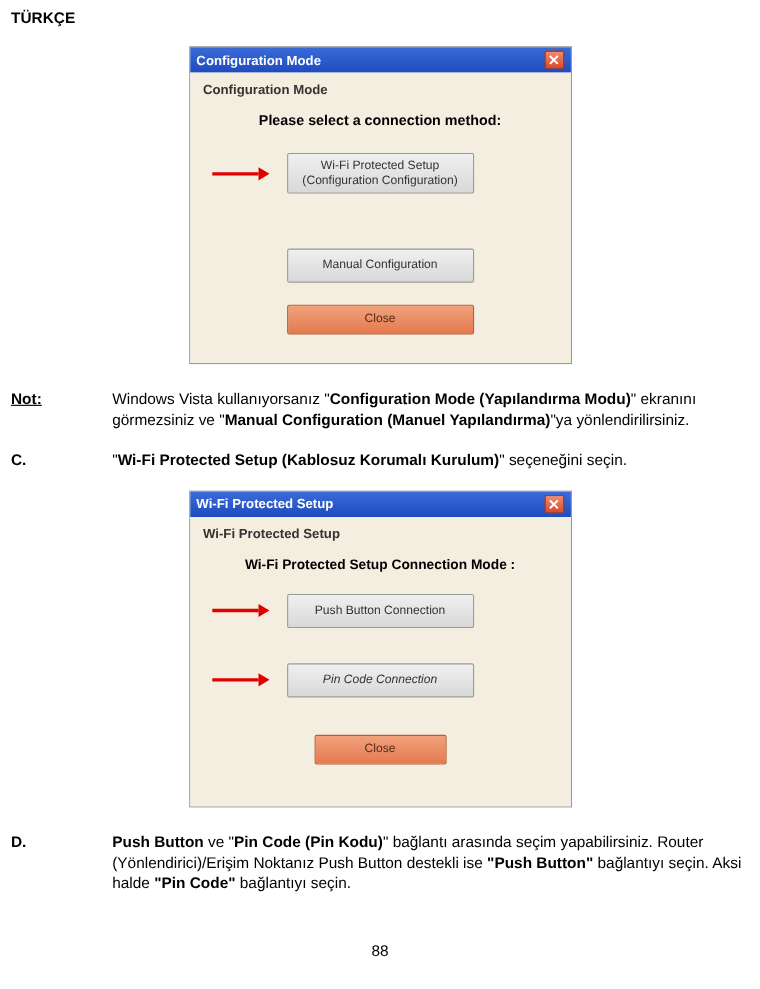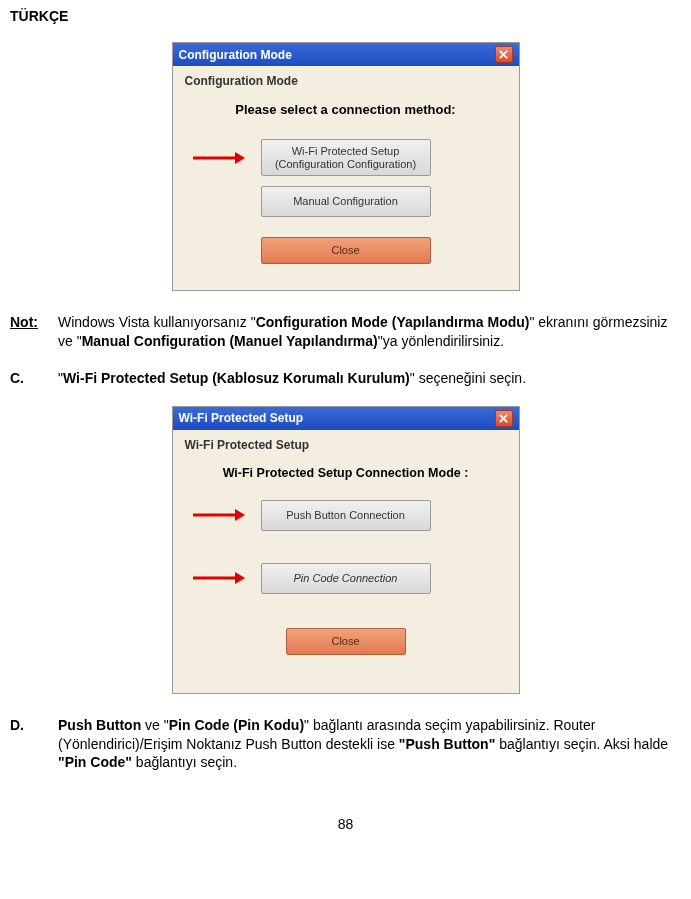--- a/index.html
+++ b/index.html
@@ -105,21 +105,21 @@
     display: flex;
     align-items: flex-start;
     margin: 14px 0 18px 0;
     line-height: 1.35;
   }
   .para-label {
     font-weight: bold;
     min-width: 48px;
   }
   .para-label.underline { text-decoration: underline; }
-  .para-text { flex: 1; }
+  .para-text { flex: 1; margin-left: 44px; }
   .bold { font-weight: bold; }
   .page-num {
     text-align: center;
     font-size: 14px;
     margin-top: 44px;
   }
 </style>
 </head>
 <body>
 
@@ -146,21 +146,21 @@
               <polygon points="44,1 54,7 44,13" fill="#e00000"></polygon>
             </svg>
         </span>
         <div class="btn btn-tall">
           <div>Wi-Fi Protected Setup</div>
           <div>(Configuration Configuration)</div>
         </div>
       </div>
 
       <div class="btn-row">
-        <div class="btn" style="padding:8px 6px;">Manual Configuration</div>
+        <div class="btn" style="padding:8px 6px;margin-top:40px;">Manual Configuration</div>
       </div>
 
       <div class="btn-row" style="margin-top:20px;">
         <div class="btn btn-close">Close</div>
       </div>
     </div>
   </div>
 </div>
 
 <div class="para-row">

